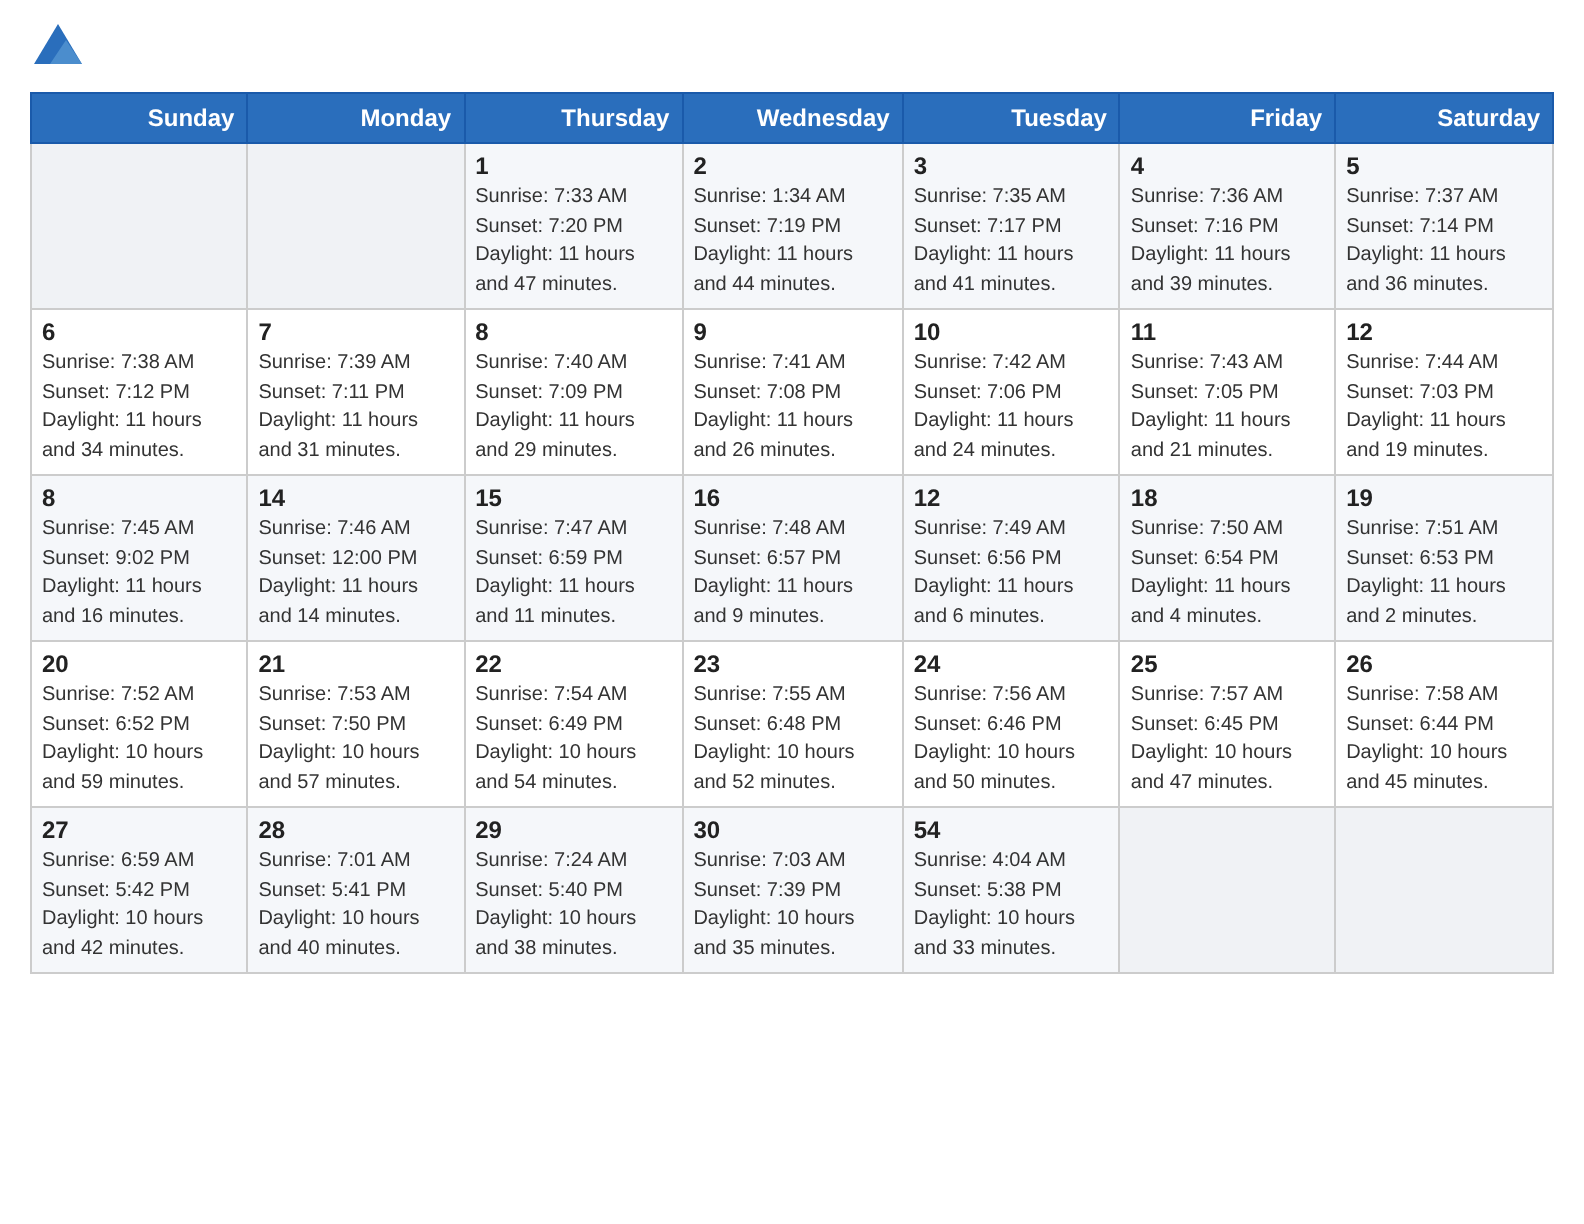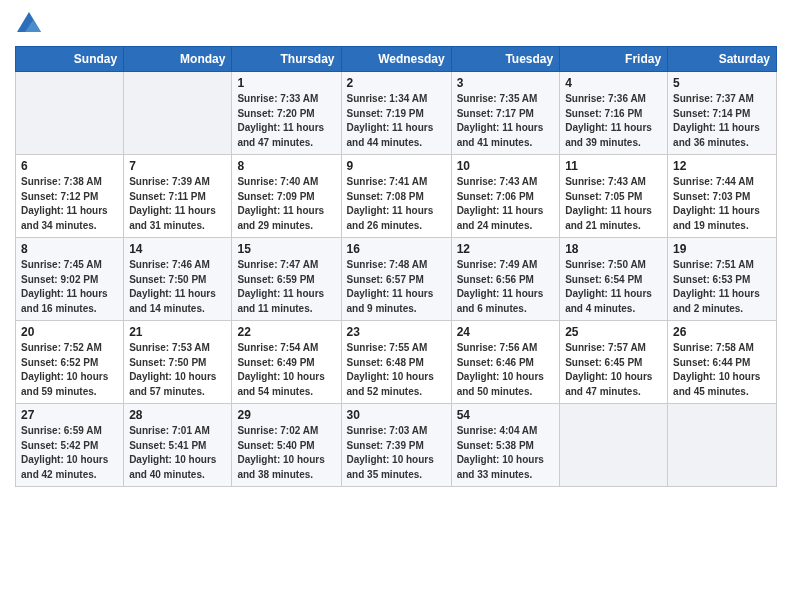--- a/index.html
+++ b/index.html
@@ -90,21 +90,20 @@
       font-weight: bold;
       font-size: 12px;
       color: #222;
       display: block;
       margin-bottom: 2px;
     }
     .day-info {
       color: #333;
       font-size: 10px;
       line-height: 1.45;
-      font-weight: bold;
     }
     .empty-cell {
       background: #f0f2f5 !important;
     }
   </style>
 </head>
 <body>
 
 <div class="page">
   <div class="header">
@@ -191,21 +190,21 @@
 Daylight: 11 hours and 29 minutes.</div>
           </td>
           <td>
             <span class="day-num">9</span>
             <div class="day-info">Sunrise: 7:41 AM
 Sunset: 7:08 PM
 Daylight: 11 hours and 26 minutes.</div>
           </td>
           <td>
             <span class="day-num">10</span>
-            <div class="day-info">Sunrise: 7:43 AM
+            <div class="day-info">Sunrise: 7:42 AM
 Sunset: 7:06 PM
 Daylight: 11 hours and 24 minutes.</div>
           </td>
           <td>
             <span class="day-num">11</span>
             <div class="day-info">Sunrise: 7:43 AM
 Sunset: 7:05 PM
 Daylight: 11 hours and 21 minutes.</div>
           </td>
           <td>
@@ -218,21 +217,21 @@
         <tr>
           <td>
             <span class="day-num">8</span>
             <div class="day-info">Sunrise: 7:45 AM
 Sunset: 9:02 PM
 Daylight: 11 hours and 16 minutes.</div>
           </td>
           <td>
             <span class="day-num">14</span>
             <div class="day-info">Sunrise: 7:46 AM
-Sunset: 7:50 PM
+Sunset: 12:00 PM
 Daylight: 11 hours and 14 minutes.</div>
           </td>
           <td>
             <span class="day-num">15</span>
             <div class="day-info">Sunrise: 7:47 AM
 Sunset: 6:59 PM
 Daylight: 11 hours and 11 minutes.</div>
           </td>
           <td>
             <span class="day-num">16</span>
@@ -311,21 +310,21 @@
 Daylight: 10 hours and 42 minutes.</div>
           </td>
           <td>
             <span class="day-num">28</span>
             <div class="day-info">Sunrise: 7:01 AM
 Sunset: 5:41 PM
 Daylight: 10 hours and 40 minutes.</div>
           </td>
           <td>
             <span class="day-num">29</span>
-            <div class="day-info">Sunrise: 7:02 AM
+            <div class="day-info">Sunrise: 7:24 AM
 Sunset: 5:40 PM
 Daylight: 10 hours and 38 minutes.</div>
           </td>
           <td>
             <span class="day-num">30</span>
             <div class="day-info">Sunrise: 7:03 AM
 Sunset: 7:39 PM
 Daylight: 10 hours and 35 minutes.</div>
           </td>
           <td>

